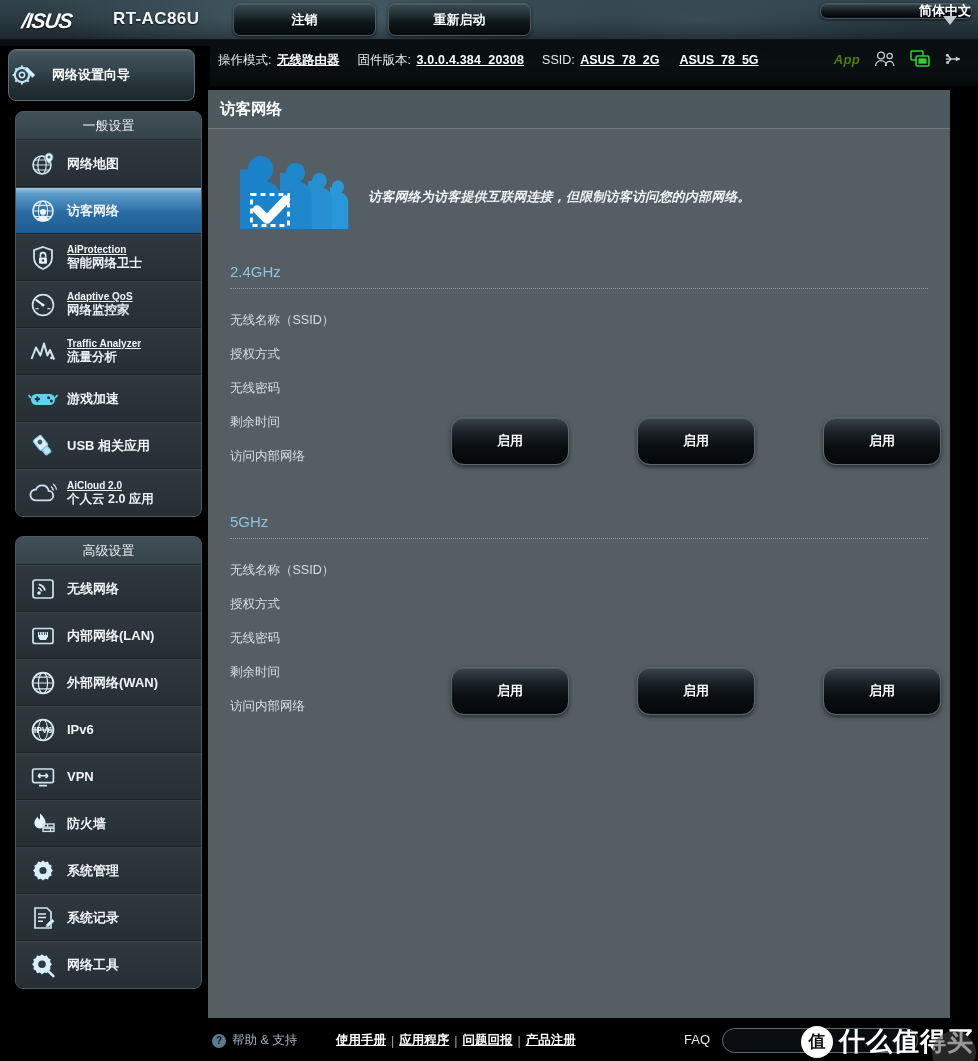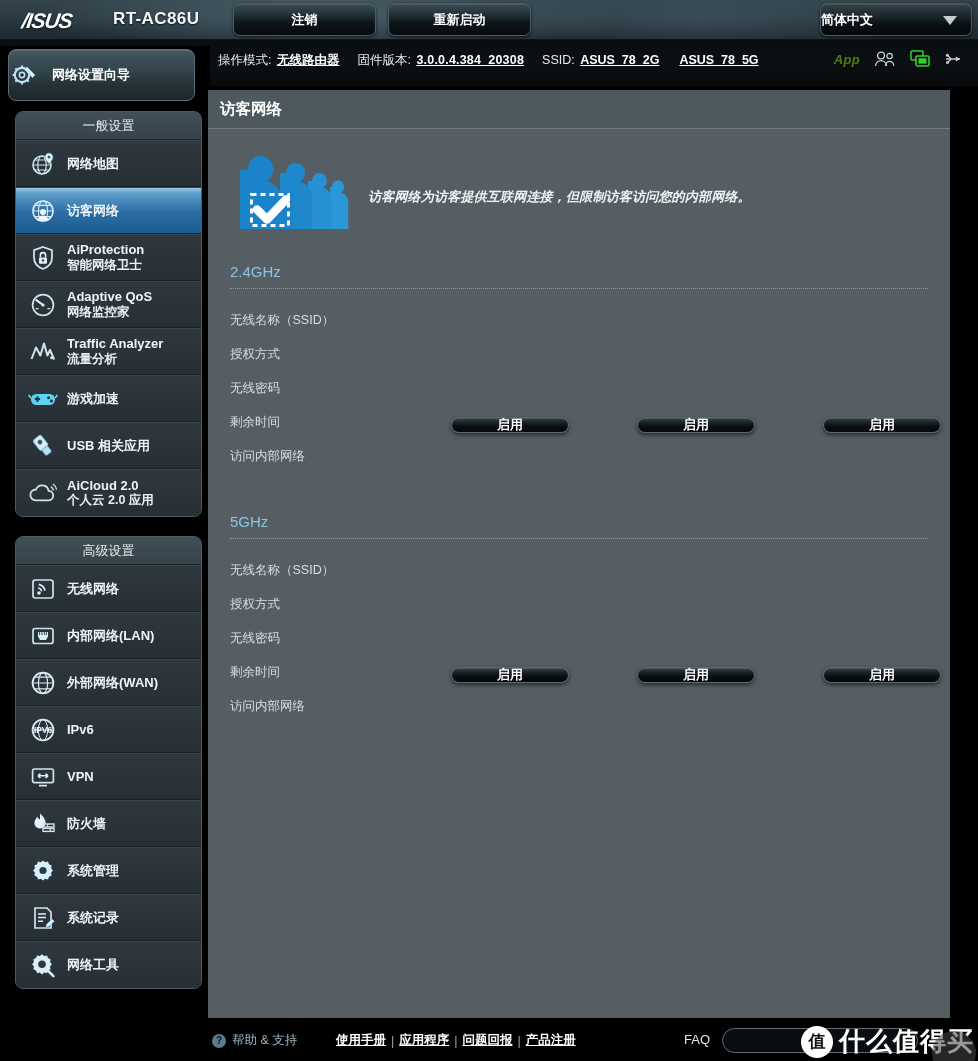--- a/index.html
+++ b/index.html
@@ -39,24 +39,24 @@
     background: linear-gradient(180deg,#3c4b52 0%, #223036 35%, #0e1619 60%, #060a0c 100%);
     border: 1px solid #4b5c64; border-radius: 7px;
     color: #fff; font-size: 13px; font-weight: bold;
     display: flex; align-items: center; justify-content: center;
     cursor: pointer;
     box-shadow: 0 1px 3px rgba(0,0,0,.7), inset 0 1px 0 rgba(255,255,255,.10);
   }
   #btn-logout { left: 233px; width: 143px; font-family: Liberation Serif, serif; }
   #btn-reboot { left: 388px; width: 143px; }
   .lang-select {
-    position: absolute; right: 6px; top: 3px; width: 152px; height: 33px;
+    position: absolute; right: 6px; top: 3px; width: 152px; height: 16px;
     background: linear-gradient(180deg,#354349 0%, #1c272c 38%, #0b1114 65%, #05080a 100%);
     border: 1px solid #4b5c64; border-radius: 7px;
-    display: flex; align-items: center; justify-content: flex-start;
+    display: flex; align-items: center; justify-content: flex-end;
     cursor: pointer;
     box-shadow: 0 1px 3px rgba(0,0,0,.7), inset 0 1px 0 rgba(255,255,255,.09);
   }
   .lang-select .lv { color:#fff; font-size:13px; font-weight:bold; }
   .lang-caret {
     position:absolute; right: 14px; top: 12px;
     width: 0; height: 0;
     border-left: 7px solid transparent; border-right: 7px solid transparent;
     border-top: 9px solid #c3ccd1;
   }
@@ -111,21 +111,21 @@
     cursor: pointer;
     background: linear-gradient(180deg,#2e383e 0%, #262f34 100%);
   }
   .menu-item:last-child { border-bottom:none; }
   .menu-item.selected {
     background: linear-gradient(180deg,#9fc7e2 0%, #5d9dcb 12%, #2a6ca3 55%, #1d5c91 100%);
   }
   .mi-icon { width: 30px; height: 30px; flex: 0 0 30px; margin-right: 9px; display:flex; align-items:center; justify-content:center; }
   .mi-text { display:flex; flex-direction: column; justify-content:center; line-height: 1.18; }
   .mi-label { color:#f0f4f6; font-size: 13px; font-weight: bold; }
-  .mi-label.en { font-size: 13px; }
+  .mi-label.en { font-size: 10px; text-decoration: underline; }
   .mi-sub { color:#eaf0f3; font-size: 12.5px; font-weight: bold; }
 
   
   .content-wrap { position:absolute; left:208px; top:90px; width: 742px; height: 928px; }
   .page-title-row {
     position:absolute; left:0; top:0; width:742px; height:38px;
     background:#4d595e;
     display:flex; align-items:center; padding-left: 12px;
   }
   .page-title { color:#ffffff; font-size:15.5px; font-weight:bold; }
@@ -147,21 +147,21 @@
   .band-rule { border-top: 1px dotted #8e989c; height:0; }
 
   .band-body { position:relative; height: 218px; }
   .band-labels { position:absolute; left:0; top:14px; }
   .band-label {
     color:#d7dee1; font-size: 12.5px; height: 34px; line-height: 34px;
   }
 
   .enable-row { position:absolute; left:0; top:128px; width: 698px; height: 34px; }
   .enable-btn {
-    position:absolute; top:0; width: 118px; height: 16px;
+    position:absolute; top:0; width: 118px; height: 48px;
     background: linear-gradient(180deg,#3a464c 0%, #1b2428 30%, #0a0e10 62%, #05080a 100%);
     border:1px solid #5b686e; border-radius: 13px;
     color:#ffffff; font-size: 13px; font-weight:bold;
     display:flex; align-items:center; justify-content:center;
     cursor:pointer;
     box-shadow: 0 2px 4px rgba(0,0,0,.55), inset 0 1px 0 rgba(255,255,255,.10);
   }
   .eb0 { left: 221px; }
   .eb1 { left: 407px; }
   .eb2 { left: 593px; }

